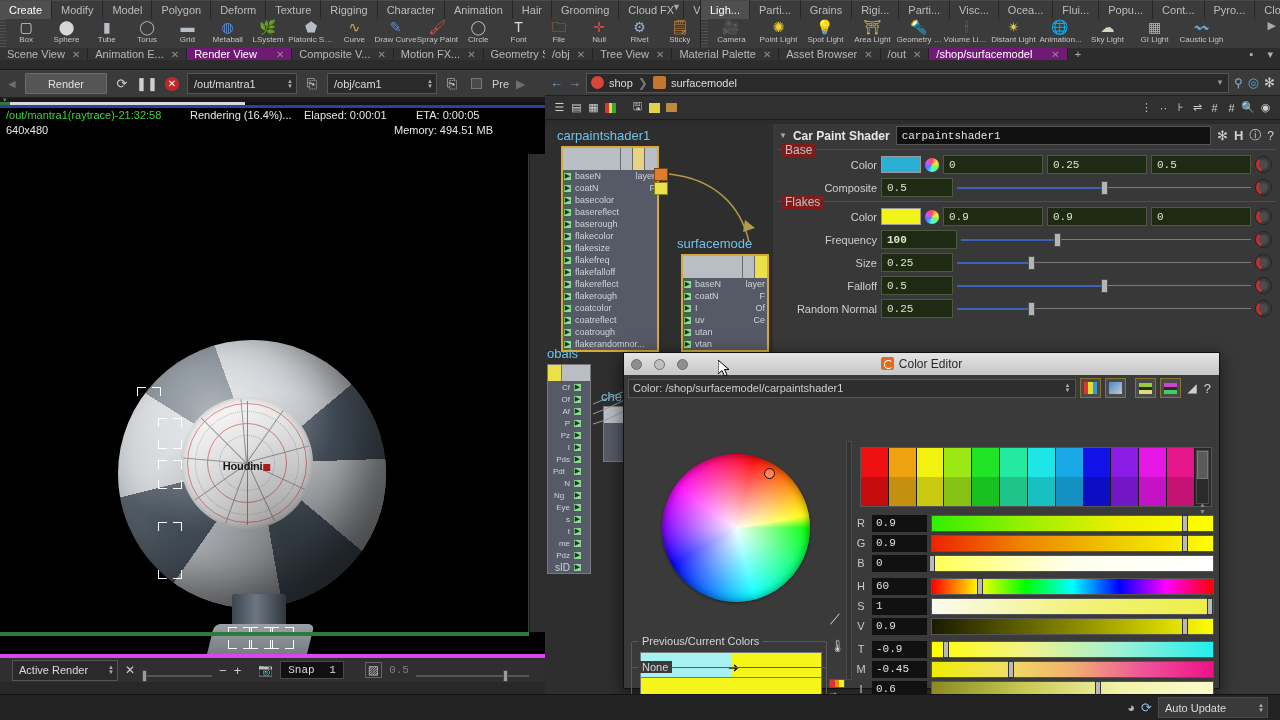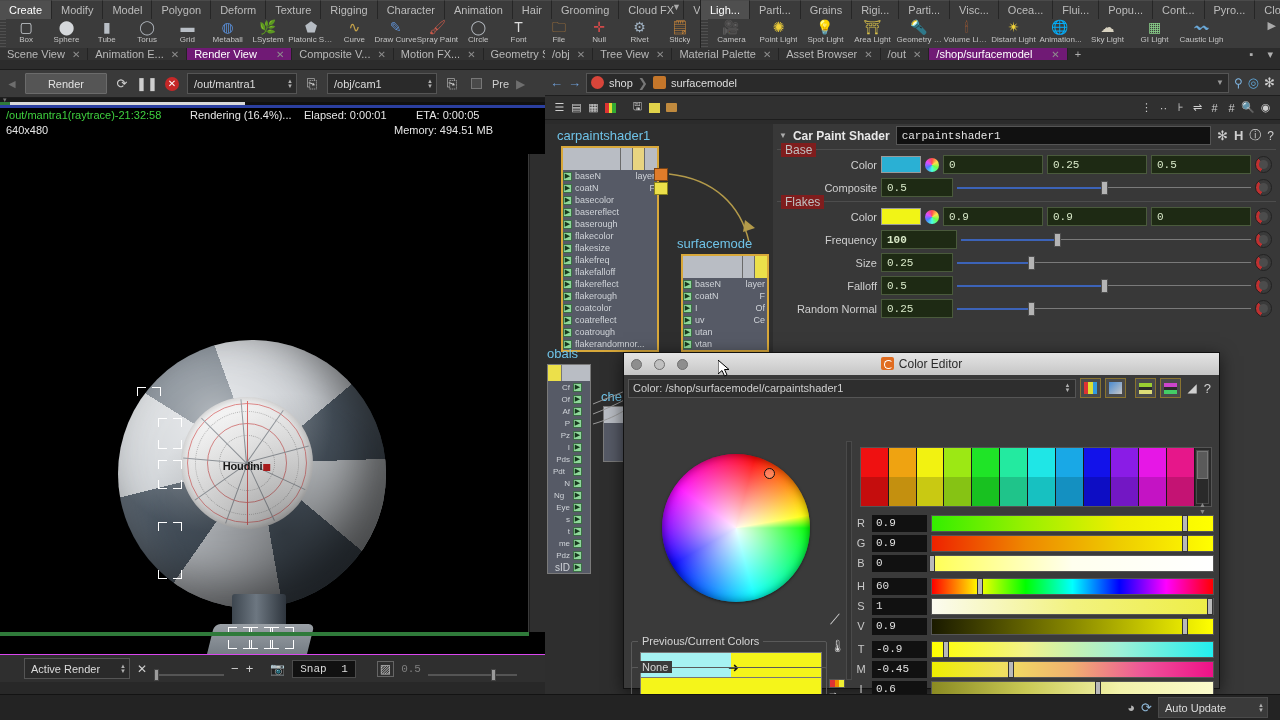--- a/index.html
+++ b/index.html
@@ -98,21 +98,21 @@
       background:linear-gradient(90deg,#3d464f,#6d7781 45%,#2e353d); border-radius:3px; }
   .stand-plate { position:absolute; left:210px; top:470px; width:100px; height:36px;
       background:linear-gradient(180deg,#9aa0a6,#6e767e); border-radius:6px; transform:skewX(-14deg);}
   .sel-mark { position:absolute; width:9px; height:9px; border:1px solid #fff; }
   .sel-tl { border-right:none; border-bottom:none; }
   .sel-tr { border-left:none; border-bottom:none; }
   .sel-bl { border-right:none; border-top:none; }
   .sel-br { border-left:none; border-top:none; }
 
   .bottombar { height:28px; background:#2f2f2f; display:flex; align-items:center; gap:7px;
-               padding:0 24px; border-top:1px solid #d946ef; }
+               padding:0 12px; border-top:4px solid #d946ef; }
   .slider-line { height:2px; background:#555; }
   .snapbox { background:#111; border:1px solid #4a4a4a; color:#dcdcdc; font-size:11px;
              padding:2px 7px; font-family:"Liberation Mono",monospace; }
 
   
   .rightpane { position:absolute; left:545px; top:48px; width:735px; height:672px; background:#2b2b2b; }
   .netbar { height:26px; background:#3a3a3a; display:flex; align-items:center; gap:5px;
             padding:0 5px; border-bottom:1px solid #1e1e1e; }
   .crumb { flex:1; height:20px; background:#2a2a2a; border:1px solid #555; display:flex;
            align-items:center; padding:0 4px; gap:5px; }

